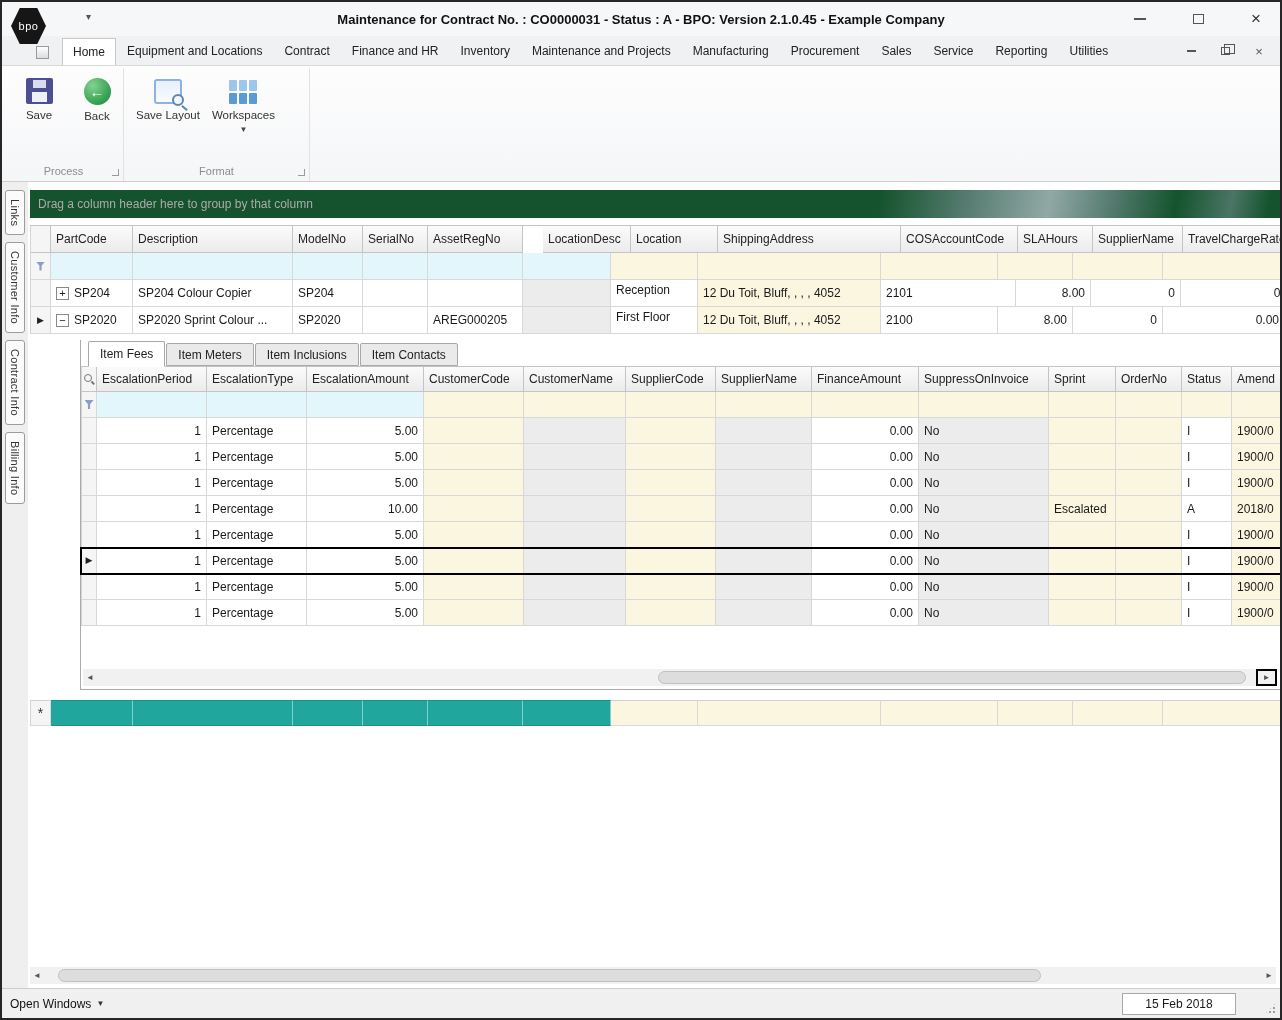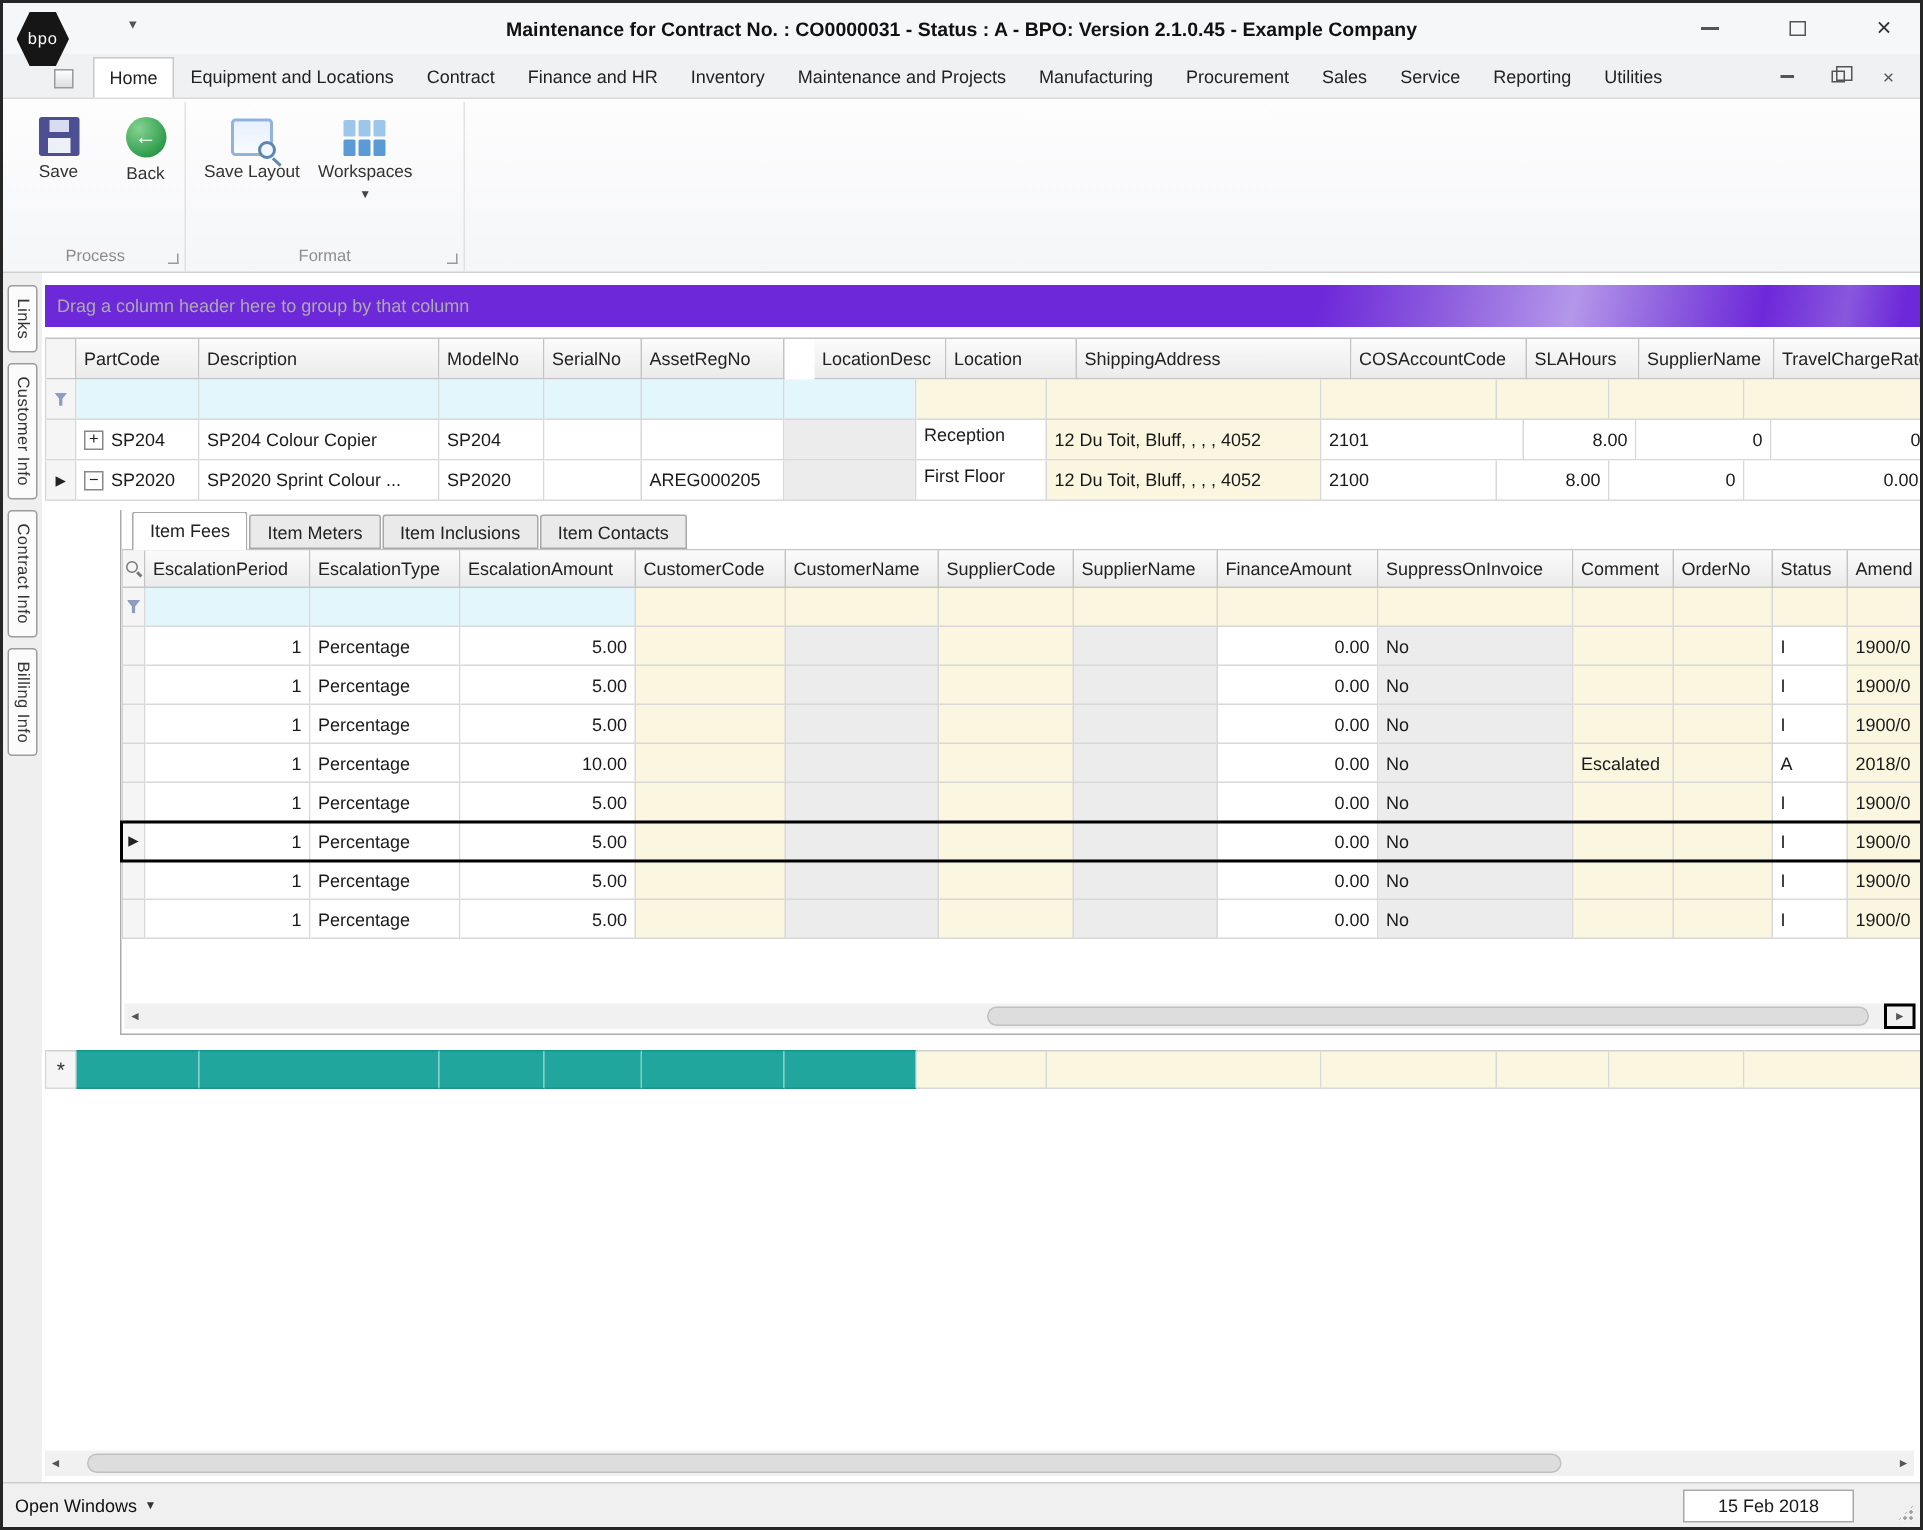--- a/index.html
+++ b/index.html
@@ -49,21 +49,21 @@
 .icon-ws{width:28px;height:24px;display:grid;grid-template-columns:repeat(3,1fr);grid-template-rows:repeat(2,1fr);gap:2px;margin-top:2px}
 .icon-ws span{background:#5b9bd5;border-radius:1px}
 .icon-ws span:nth-child(-n+3){background:#9ec6ea}
 .ws-caret{font-size:8px;color:#444;margin-top:-2px}
 
 
 .content{flex:1;display:flex;min-height:0;background:#fff}
 .side-strip{width:26px;background:#efefef;padding-top:8px;display:flex;flex-direction:column;gap:7px;align-items:flex-start;flex:none}
 .side-tab{writing-mode:vertical-rl;margin-left:3px;background:#fbfbfb;border:1px solid #9c9c9c;border-radius:3px;padding:8px 3px;font-size:11px;color:#333;letter-spacing:.3px;white-space:nowrap}
 .main{flex:1;position:relative;overflow:hidden;background:#fff}
-.groupbar{position:absolute;left:2px;right:0;top:8px;height:28px;background:#6d28d9;display:flex;align-items:center;padding-left:8px;color:#ababab;font-size:12px;overflow:hidden}
+.groupbar{position:absolute;left:2px;right:0;top:8px;height:28px;background:#14532d;display:flex;align-items:center;padding-left:8px;color:#ababab;font-size:12px;overflow:hidden}
 .wave{position:absolute;right:0;top:0;bottom:0;width:420px;background:linear-gradient(100deg,rgba(201,196,232,0) 5%,rgba(201,196,232,.35) 25%,rgba(228,225,245,.6) 45%,rgba(201,196,232,.35) 60%,rgba(201,196,232,0) 75%,rgba(201,196,232,.3) 88%,rgba(201,196,232,0) 97%)}
 
 
 .grow{display:flex;border-left:1px solid #d4d4d4;background:#fff}
 .gcell{flex:none;display:flex;align-items:center;padding:0 5px;border-right:1px solid #d8d8d8;border-bottom:1px solid #d8d8d8;overflow:hidden;white-space:nowrap;background:#fff;height:100%;font-size:12px}
 .hcell{background:linear-gradient(#fbfbfb,#ebebeb);border-right:1px solid #c4c4c4;border-bottom:1px solid #c4c4c4;color:#222}
 .grow.header{border-top:1px solid #c4c4c4}
 .ind{width:20px;background:#f5f5f5;justify-content:center;padding:0 2px}
 .c-cyan{background:#e2f6fb}
 .c-cream{background:#fbf6e0}
@@ -311,21 +311,21 @@
               </div>
               <div class="gcell hcell" style="width: 110px;">EscalationPeriod</div>
               <div class="gcell hcell" style="width: 100px;">EscalationType</div>
               <div class="gcell hcell" style="width: 117px;">EscalationAmount</div>
               <div class="gcell hcell" style="width: 100px;">CustomerCode</div>
               <div class="gcell hcell" style="width: 102px;">CustomerName</div>
               <div class="gcell hcell" style="width: 90px;">SupplierCode</div>
               <div class="gcell hcell" style="width: 96px;">SupplierName</div>
               <div class="gcell hcell" style="width: 107px;">FinanceAmount</div>
               <div class="gcell hcell" style="width: 130px;">SuppressOnInvoice</div>
-              <div class="gcell hcell" style="width: 67px;">Comment</div>
+              <div class="gcell hcell" style="width: 67px;">Sprint</div>
               <div class="gcell hcell" style="width: 66px;">OrderNo</div>
               <div class="gcell hcell" style="width: 50px;">Status</div>
               <div class="gcell hcell" style="width: 54px;">Amend</div>
             </div>
           <div class="grow">
               <div class="gcell ind">
                 <span class="icon-funnel"></span>
               </div>
               <div class="gcell c-cyan" style="width: 110px;"></div>
               <div class="gcell c-cyan" style="width: 100px;"></div>

